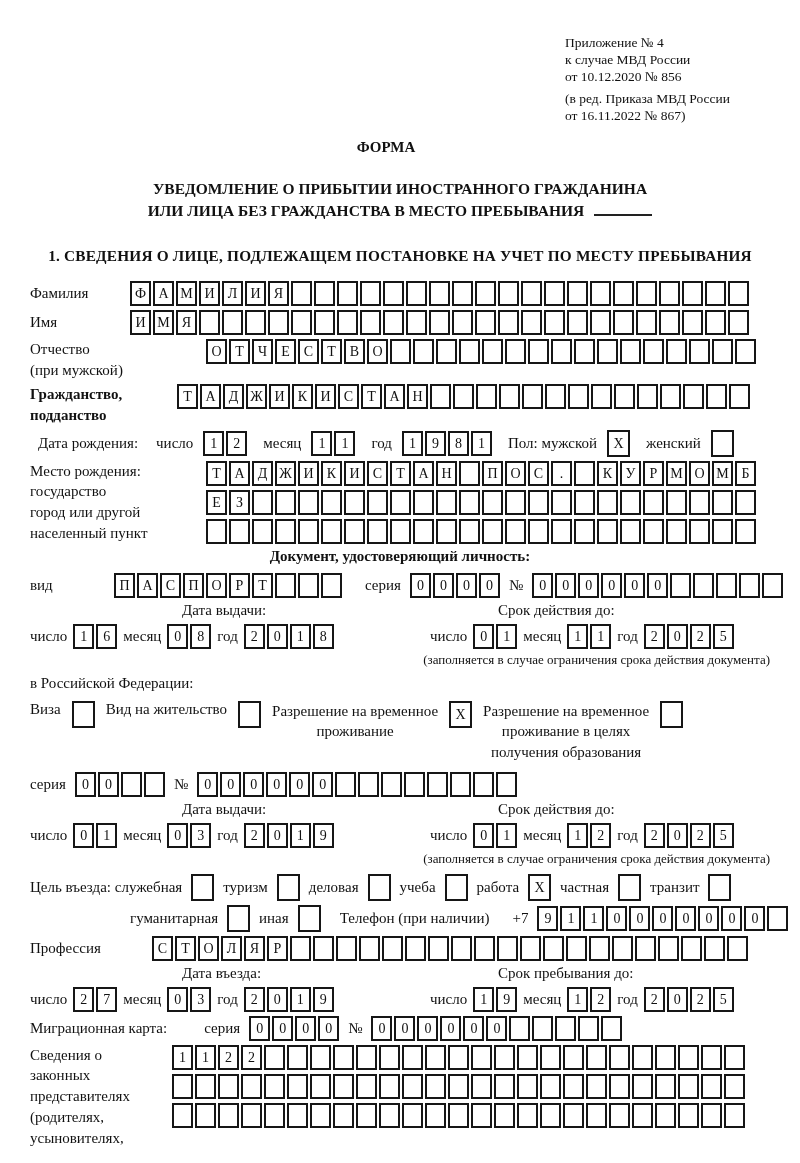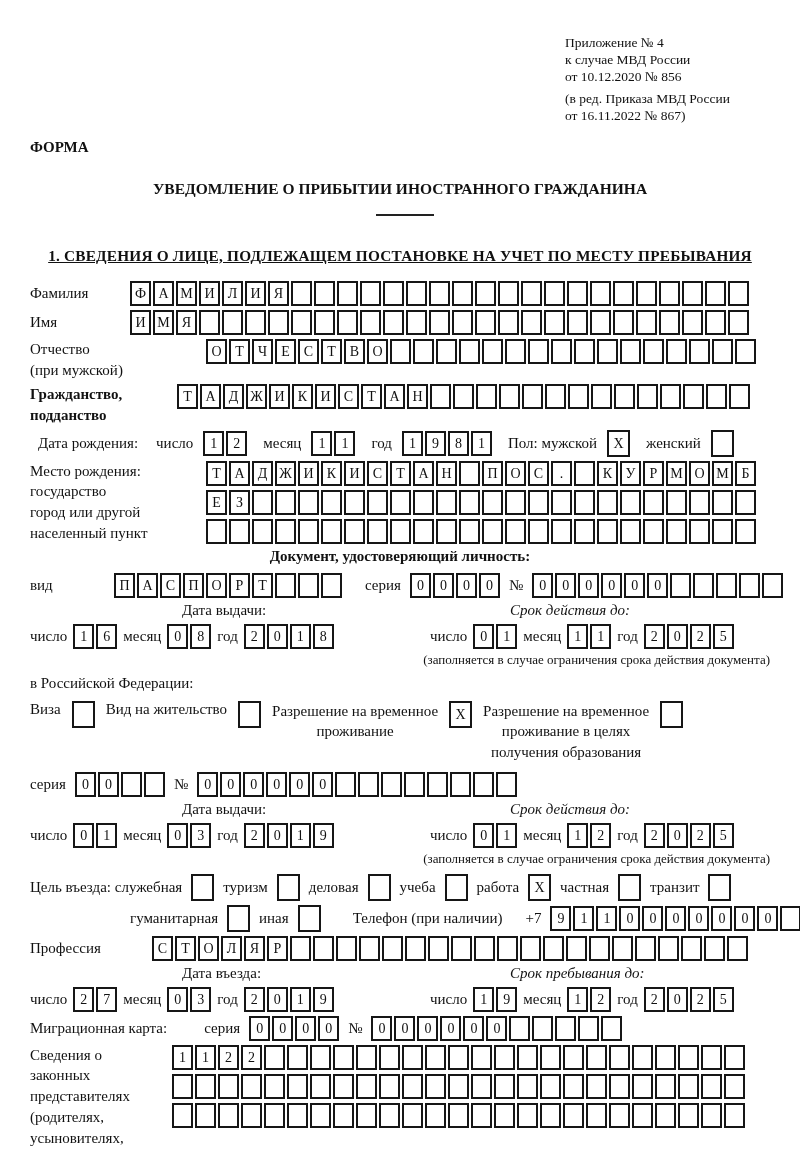--- a/index.html
+++ b/index.html
@@ -5,25 +5,25 @@
   html,body{margin:0;padding:0;background:#fff;}
   body{
     width:800px;height:1163px;box-sizing:border-box;overflow:hidden;
     padding:34px 30px 0 30px;
     font-family:"Liberation Serif","DejaVu Serif",serif;
     color:#111;font-size:15px;
   }
   
   .docref{margin-left:auto;width:205px;font-size:13.5px;line-height:1.26;}
   .docref .gap{height:5px;}
-  .forma{ text-align:left; font-weight:bold; padding-right:28px; margin-top:15px; font-size:15px;}
+  .forma{ text-align:center; font-weight:bold; padding-right:28px; margin-top:15px; font-size:15px;}
   
   .title{ text-align:center; font-weight:bold; font-size:15.5px; line-height:1.45; margin-top:22px;}
   .blank{ display:inline-block; width:58px; border-bottom:2px solid #222; height:12px; margin-left:10px;}
-  .section{ text-align:center; font-weight:bold; font-size:15.3px; margin:24px 0 16px 0; letter-spacing:.2px;text-decoration:underline;}
+  .section{ text-align:center; font-weight:bold; font-size:15.3px; margin:24px 0 16px 0; letter-spacing:.2px;}
   
   .line{display:flex;align-items:center;margin-bottom:4px;min-height:25px;}
   .lbl{white-space:nowrap;}
   .lbl.multi{display:flex;flex-direction:column;line-height:1.38;}
   .cells{display:inline-flex;gap:2px;flex:none;}
   .cell{
     width:17px;height:21px;border:2px solid #161616;flex:none;
     font-family:"Liberation Serif",serif;font-size:14px;line-height:21px;text-align:center;
   }
   .box{
@@ -45,33 +45,33 @@
   [data-name="row-middlename"],[data-name="row-citizenship"],[data-name="row-birthplace"],
   [data-name="row-representatives"],[data-name="row-residence-type"]{align-items:flex-start;}
   [data-name="row-birthdate"]{gap:8px;}
   [data-name="row-birthdate"] .lbl{margin-right:2px;margin-left:8px;}
   [data-name="heading-identity-doc"]{text-align:center;font-weight:bold;margin:3px 0 5px 0;min-height:20px;}
   [data-name="row-doc-type"]{gap:9px;}
   [data-name="serial-label-indent"]{margin-left:14px;}
   [data-name^="headers-"]{position:relative;height:20px;margin:1px 0 2px 0;display:block;min-height:20px;}
   [data-name^="headers-"] .lbl{position:absolute;top:0;}
   [data-name="h-left"]{left:152px;}
-  [data-name="h-right"]{left:480px;font-style:italic;}
+  [data-name="h-right"]{left:468px;}
   [data-name="row-doc-dates"],[data-name="row-residence-dates"],[data-name="row-entry-dates"]{position:relative;}
   [data-name="grp-right"]{position:absolute;left:400px;top:0;}
   [data-name^="note-"]{text-align:right;font-size:13px;min-height:18px;margin:-1px 0 5px 0;}
   [data-name="para-residence-1"]{margin:7px 0 2px 0;min-height:20px;}
   [data-name="para-residence-2"]{margin:0 0 6px 0;min-height:20px;}
   [data-name="row-residence-type"]{gap:11px;margin-bottom:9px;}
   [data-name="rvp-label"],[data-name="rvp-edu-label"]{text-align:center;align-items:center;}
   [data-name="row-residence-serial"]{gap:9px;}
   [data-name="row-purpose-1"]{gap:9px;}
   [data-name="row-purpose-2"]{gap:9px;}
   [data-name="humanitarian-label"]{margin-left:100px;}
-  [data-name="phone-label"]{margin-left:23px;}
+  [data-name="phone-label"]{margin-left:10px;}
   [data-name="plus7-label"]{margin-left:14px;}
   [data-name="row-migration-card"]{gap:9px;}
   [data-name="migcard-serial-label"]{margin-left:28px;}
   [data-name="reps-right"]{display:inline-flex;flex-direction:column;align-items:flex-start;}
 </style>
 </head>
 <body data-name="form-page">
 
 <div class="docref" data-name="document-reference">
   <div data-name="doc-ref-line">Приложение № 4</div>
@@ -79,21 +79,21 @@
   <div data-name="doc-ref-line">от 10.12.2020 № 856</div>
   <div class="gap" data-name="spacer"></div>
   <div data-name="doc-ref-line">(в ред. Приказа МВД России</div>
   <div data-name="doc-ref-line">от 16.11.2022 № 867)</div>
 </div>
 
 <div class="forma" data-name="forma-label">ФОРМА</div>
 
 <div class="title" data-name="page-title">
   <div data-name="title-line-1">УВЕДОМЛЕНИЕ О ПРИБЫТИИ ИНОСТРАННОГО ГРАЖДАНИНА</div>
-  <div data-name="title-line-2"><span class="blank" data-name="title-blank-line"></span></div>
+  <div data-name="title-line-2"><span data-name="title-line-2-text">ИЛИ ЛИЦА БЕЗ ГРАЖДАНСТВА В МЕСТО ПРЕБЫВАНИЯ</span><span class="blank" data-name="title-blank-line"></span></div>
 </div>
 
 <div class="section" data-name="section-1-heading">1. СВЕДЕНИЯ О ЛИЦЕ, ПОДЛЕЖАЩЕМ ПОСТАНОВКЕ НА УЧЕТ ПО МЕСТУ ПРЕБЫВАНИЯ</div>
 
 <div data-name="form-body">
     <div class="line" data-name="row-lastname">
       <span class="lbl" data-name="lastname-label">Фамилия</span>
       <span class="cells" data-name="lastname-cells">
         <span class="cell" data-name="char-cell">Ф</span>
         <span class="cell" data-name="char-cell">А</span>

